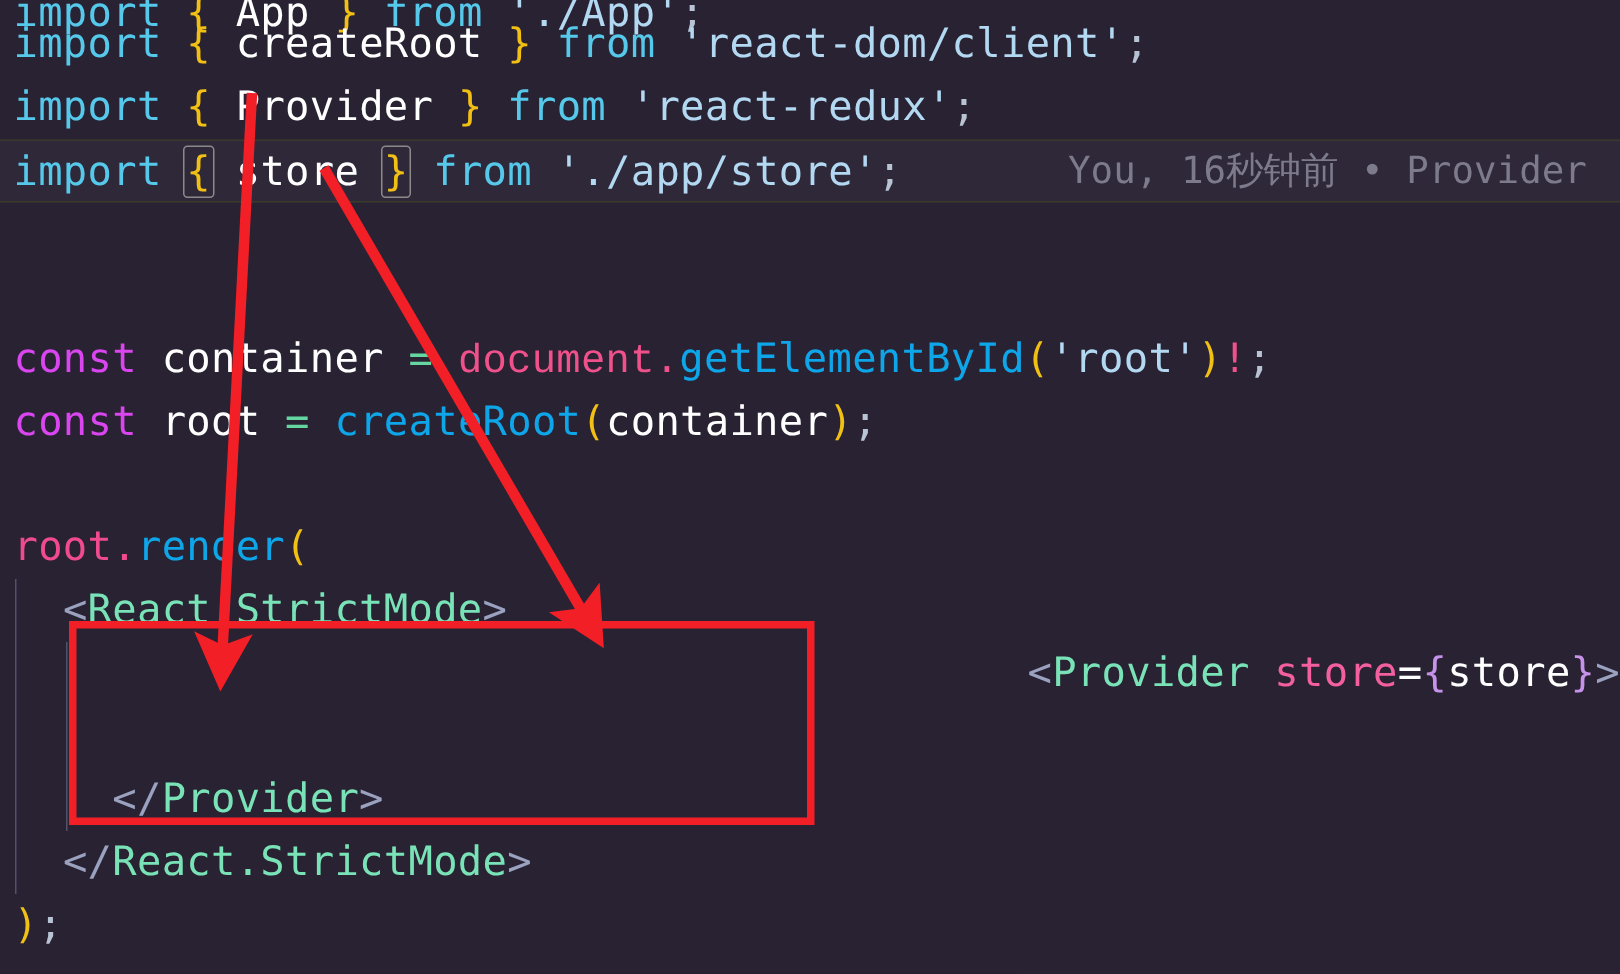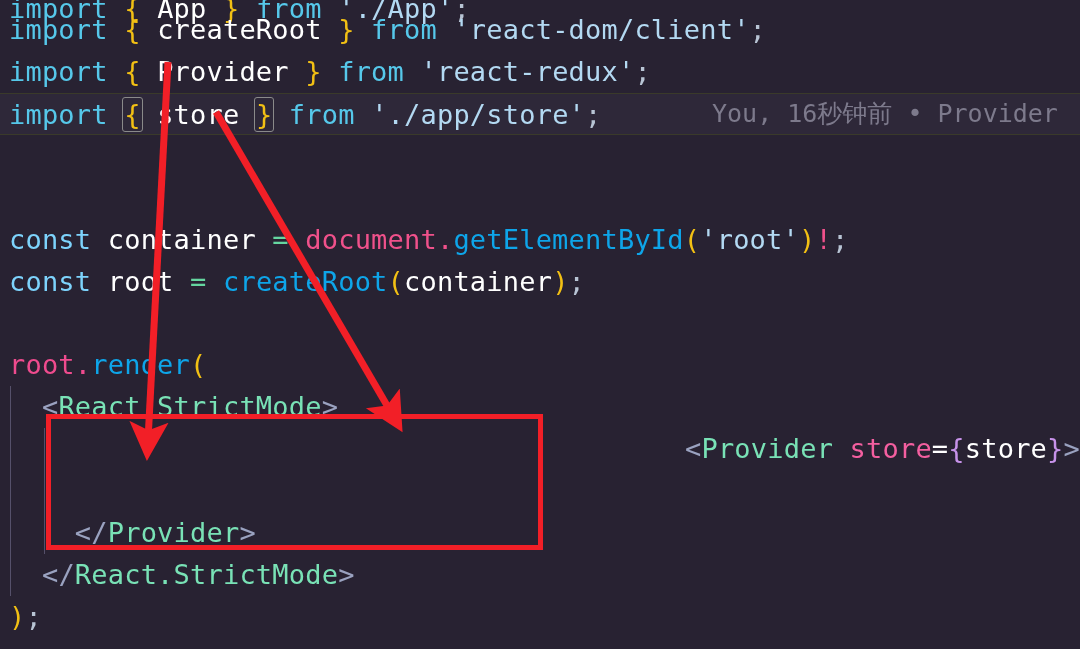--- a/index.html
+++ b/index.html
@@ -53,23 +53,23 @@
     border-bottom: 1px solid #3a3a2a;
     box-sizing: border-box;
   }
 
   
   .kw      { color: #56c8ea; }  
   .brace   { color: #f2c014; }  
   .plain   { color: #ffffff; }
   .str     { color: #b3d9f2; }
   .punc    { color: #b8c4d4; }
-  .cnst    { color: #7dd3fc; }  
+  .cnst    { color: #d946ef; }  
   .op      { color: #65d6a0; }  
-  .prop    { color: #f0518b; }  
+  .prop    { color: #f0518b; font-family: Liberation Mono, monospace; }  
   .prop2   { color: #ef4b8e; }
   .fn      { color: #0ea5e9; }  
   .bang    { color: #f0518b; }
   .tag     { color: #79e2b6; }  
   .tagp    { color: #9aa2c0; }  
   .attr    { color: #f45fa0; }  
   .eq      { color: #ffffff; }
   .jbrace  { color: #c792ea; }
 
   

